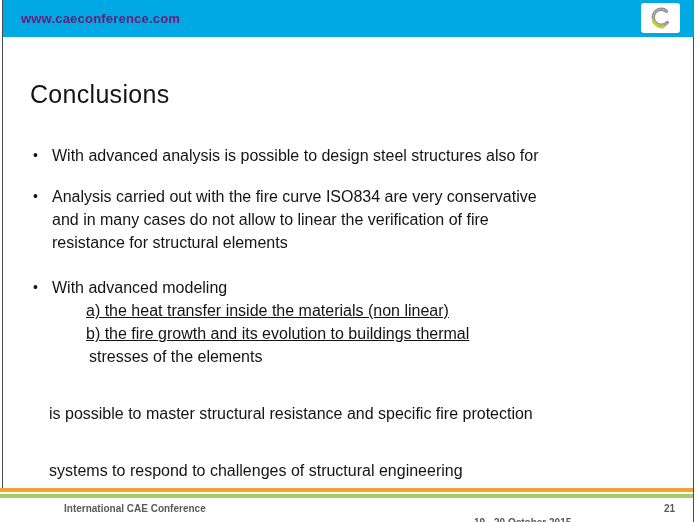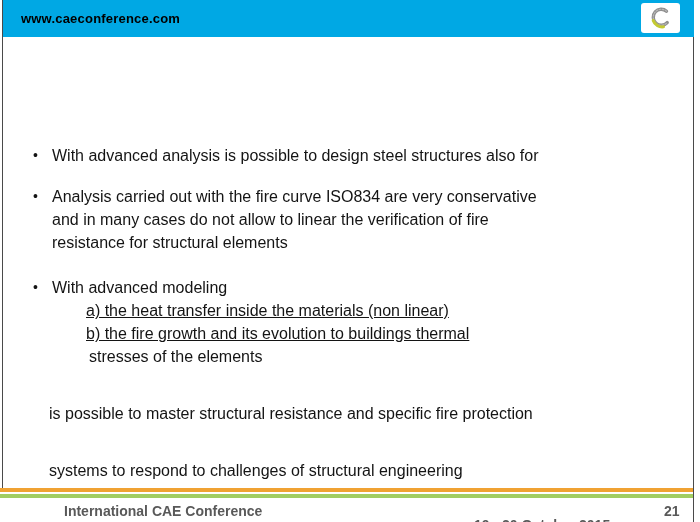--- a/index.html
+++ b/index.html
@@ -14,21 +14,21 @@
   .edge-left{position:absolute;left:2px;top:0;width:1px;height:489px;background:#4a4a4a;}
   .edge-right{position:absolute;left:693px;top:0;width:1px;height:522px;background:#4a4a4a;}
 
   
   .topbar{
     position:absolute;left:3px;top:0;width:691px;height:37px;
     background:#00A8E4;
   }
   .topbar .url{
     position:absolute;left:18px;top:11px;
-    color:#000000;font-size:13px;font-weight:600;letter-spacing:0.2px;
+    color:#701a75;font-size:13px;font-weight:600;letter-spacing:0.2px;
   }
   .logo-box{
     position:absolute;left:641px;top:3px;width:39px;height:30px;
     background:#ffffff;border-radius:3px;
     display:flex;align-items:center;justify-content:center;
   }
 
   
   .title{
     position:absolute;left:30px;top:80px;margin:0;
@@ -48,21 +48,21 @@
   .lines div{white-space:nowrap;}
   .lines .sub{margin-left:34px;text-decoration:underline;}
   .lines .sub2{margin-left:37px;}
   .lines .cont{margin-left:-3px;margin-top:34px;}
 
   
   .rule-orange{position:absolute;left:0;top:488px;width:693px;height:4px;background:#F0A232;}
   .rule-green{position:absolute;left:0;top:494px;width:693px;height:4px;background:#A2CD62;}
   .footer-row{
     position:absolute;left:0;top:503px;width:693px;height:14px;
-    font-size:14px;font-weight:700;color:#595959;
+    font-size:10px;font-weight:700;color:#595959;
   }
   .footer-conf{position:absolute;left:64px;top:0;}
   .footer-date{position:absolute;left:474px;top:14px;}
   .footer-page{position:absolute;left:664px;top:0;}
 </style>
 </head>
 <body>
 
 <div class="slide">
 
@@ -74,20 +74,21 @@
   </header>
 
   <div class="logo-box">
     <svg width="26" height="26" viewBox="0 0 26 26">
       <path d="M 18.5 6.2 A 8 8 0 1 0 19.2 17.6" fill="none" stroke="#8f8f8f" stroke-width="3.4" stroke-linecap="round"></path>
       <path d="M 18.5 6.2 A 8 8 0 1 0 19.2 17.6" fill="none" stroke="#b9b9b9" stroke-width="1.2" stroke-dasharray="1.5 1.6" stroke-linecap="round"></path>
       <path d="M 5.2 15.5 A 9.5 9.5 0 0 0 15.5 21.8" fill="none" stroke="#C4CA32" stroke-width="3" stroke-linecap="round"></path>
     </svg>
   </div>
 
+  <h1 class="title">Conclusions</h1>
 
   <div class="bullets">
 
     <div class="bullet-item m18">
       <span class="dot">•</span>
       <div class="lines">
         <div>With advanced analysis is possible to design steel structures also for</div>
       </div>
     </div>
 

